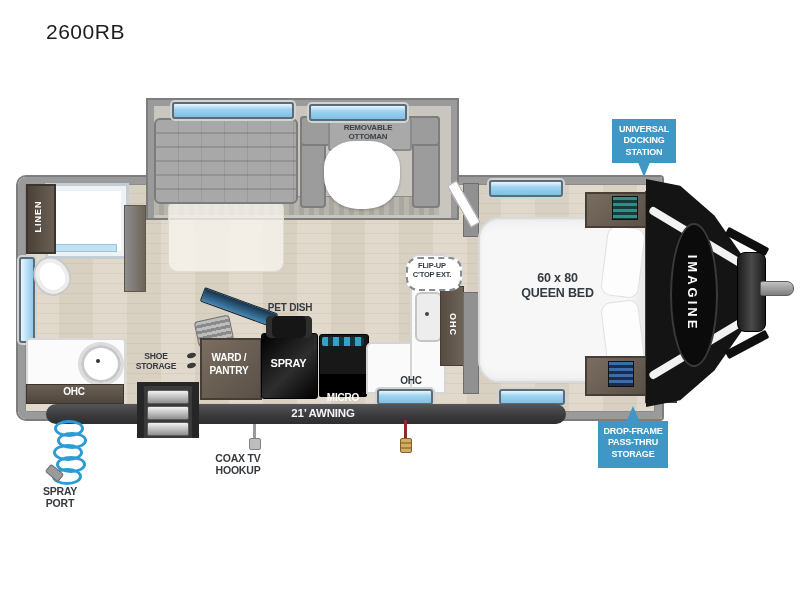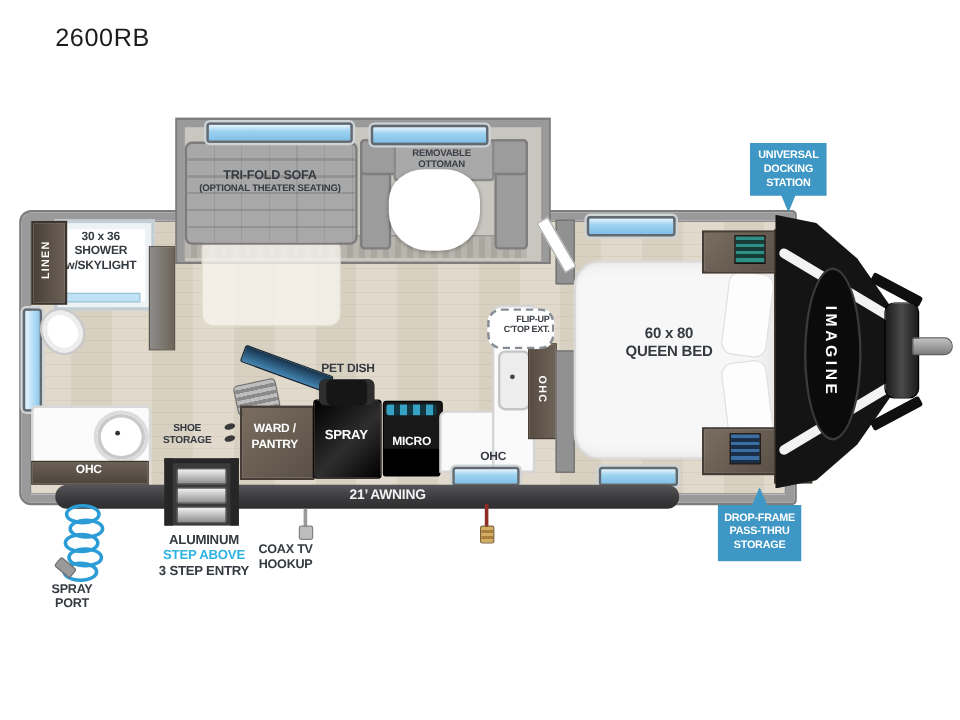--- a/index.html
+++ b/index.html
@@ -35,25 +35,20 @@
 
   <div class="abs" style="left:148px;top:100px;width:297px;height:112px;background:#c9c6c0;
               border:6px solid #9a9a9a;border-bottom:none;box-shadow:0 0 0 2px #7d7d7d;"></div>
   <div class="abs" style="left:154px;top:196px;width:285px;height:18px;background:repeating-linear-gradient(90deg,#b8b5ae 0 5px,#aaa79f 5px 10px);border-top:1px solid #8f8f8f;"></div>
 
   <div class="abs" style="left:140px;top:391px;width:56px;height:13px;background:#d8d1c4;"></div>
 
   <div class="abs" style="left:45px;top:183px;width:78px;height:70px;background:#fff;border:3px solid #c3ced4;
               box-shadow:inset 0 0 0 5px #edf3f5;"></div>
   <div class="abs" style="left:53px;top:244px;width:62px;height:6px;background:#bfe3f5;border:1px solid #9cc4d8;"></div>
-  <div class="lbl" style="left:45px;top:192px;width:78px;font-size:10px;">
-    <div>30 x 36</div>
-    <div>SHOWER</div>
-    <div>w/SKYLIGHT</div>
-  </div>
 
   <div class="abs" style="left:26px;top:184px;width:26px;height:66px;background:linear-gradient(90deg,#4a4138,#6b6055);border:2px solid #3c352d;"></div>
   <div class="vtext" style="left:-11px;top:210px;width:100px;height:13px;transform:rotate(-90deg);font-size:9px;color:#fff;letter-spacing:1px;">LINEN</div>
 
   <div class="window" style="left:19px;top:257px;width:12px;height:82px;background:linear-gradient(90deg,#e8f6ff,#8ec9ee);"></div>
 
   <div class="abs" style="left:34px;top:256px;width:32px;height:36px;background:#fff;border:2px solid #c9c9c9;
               border-radius:50% 50% 46% 46%;transform:rotate(-35deg);box-shadow:inset 0 0 0 4px #ededed;"></div>
 
   <div class="abs" style="left:26px;top:338px;width:96px;height:46px;background:#fbfbfb;border:2px solid #d8d8d8;border-radius:4px;"></div>
@@ -63,24 +58,20 @@
   <div class="abs" style="left:26px;top:384px;width:96px;height:18px;background:linear-gradient(180deg,#6b6055,#4d453c);border:1px solid #3c352d;"></div>
   <div class="wlbl abs" style="left:26px;top:386px;width:96px;font-size:10px;">OHC</div>
   <div class="abs" style="left:124px;top:205px;width:20px;height:85px;background:linear-gradient(90deg,#8d8d8d,#6e6458);border:1px solid #5e564c;"></div>
 
   <div class="abs" style="left:168px;top:198px;width:114px;height:72px;background:rgba(247,244,237,.8);
               border:1px solid #e2dccd;border-radius:10px;"></div>
 
   <div class="abs" style="left:154px;top:118px;width:140px;height:82px;border-radius:6px;border:2px solid #7c7c7c;
               background:repeating-linear-gradient(90deg,rgba(0,0,0,0) 0 22px,rgba(0,0,0,.08) 22px 23px),
                          repeating-linear-gradient(180deg,#a8a8a8 0 12px,#939393 12px 14px);"></div>
-  <div class="lbl" style="left:150px;top:140px;width:150px;">
-    <div style="font-size:10.5px;">TRI-FOLD SOFA</div>
-    <div style="font-size:8px;">(OPTIONAL THEATER SEATING)</div>
-  </div>
 
   <div class="abs" style="left:300px;top:116px;width:22px;height:88px;background:#9c9c9c;border:2px solid #7e7e7e;border-radius:4px;"></div>
   <div class="abs" style="left:412px;top:116px;width:24px;height:88px;background:#9c9c9c;border:2px solid #7e7e7e;border-radius:4px;"></div>
   <div class="abs" style="left:300px;top:116px;width:136px;height:26px;background:#9c9c9c;border:2px solid #7e7e7e;border-radius:4px;"></div>
   <div class="abs" style="left:328px;top:117px;width:80px;height:30px;background:#a9a9a9;border:2px solid #8a8a8a;border-radius:3px;"></div>
   <div class="lbl" style="left:328px;top:123px;width:80px;font-size:8px;color:#3b4046;">
     <div>REMOVABLE</div>
     <div>OTTOMAN</div>
   </div>
   <div class="abs" style="left:324px;top:141px;width:76px;height:68px;background:#fff;border-radius:30px 30px 34px 34px/26px 26px 32px 32px;
@@ -102,33 +93,33 @@
   <div class="wlbl abs" style="left:261px;top:357px;width:55px;font-size:11px;">SPRAY</div>
 
   <div class="abs" style="left:266px;top:316px;width:46px;height:22px;background:#161616;border-radius:5px;
               box-shadow:inset 6px 0 0 #2e2e2e, inset -6px 0 0 #2e2e2e;"></div>
   <div class="lbl" style="left:250px;top:302px;width:80px;font-size:10px;">PET DISH</div>
 
   <div class="abs" style="left:319px;top:334px;width:48px;height:42px;background:#181818;border:1px solid #000;border-radius:3px;"></div>
   <div class="abs" style="left:322px;top:337px;width:42px;height:9px;border-radius:2px;
               background:repeating-linear-gradient(90deg,#35a2c4 0 6px,#123540 6px 11px);"></div>
   <div class="abs" style="left:319px;top:374px;width:48px;height:23px;background:#000;border-radius:2px;"></div>
-  <div class="wlbl abs" style="left:319px;top:363px;width:48px;font-size:10px;">MICRO</div>
+  <div class="wlbl abs" style="left:319px;top:392px;width:48px;font-size:10px;">MICRO</div>
 
   <div class="abs" style="left:366px;top:342px;width:76px;height:48px;background:#fafafa;border:2px solid #d5d5d5;border-radius:6px 0 0 0;"></div>
   <div class="abs" style="left:410px;top:254px;width:32px;height:136px;background:#fafafa;border:2px solid #d5d5d5;border-radius:8px 2px 0 0;"></div>
   <div class="abs" style="left:415px;top:292px;width:23px;height:46px;background:#ededed;border:2px solid #c5c5c5;border-radius:6px;"></div>
   <div class="abs" style="left:425px;top:312px;width:4px;height:4px;background:#444;border-radius:50%;"></div>
 
   <div class="abs" style="left:440px;top:286px;width:22px;height:78px;background:linear-gradient(90deg,#564c42,#6e6357);border:1px solid #463e36;"></div>
   <div class="vtext" style="left:411px;top:318px;width:80px;height:13px;transform:rotate(90deg);font-size:9px;color:#fff;letter-spacing:1px;">OHC</div>
   <div class="lbl" style="left:388px;top:375px;width:46px;font-size:10px;">OHC</div>
 
   <div class="abs" style="left:406px;top:257px;width:52px;height:30px;background:#fff;border:2px dashed #858c93;border-radius:12px;"></div>
-  <div class="lbl" style="left:406px;top:262px;width:52px;font-size:7.5px;text-align:right;">
+  <div class="lbl" style="left:406px;top:262px;width:52px;font-size:7.5px;">
     <div>FLIP-UP</div>
     <div>C'TOP EXT.</div>
   </div>
 
   <div class="wall abs" style="left:463px;top:183px;width:14px;height:52px;"></div>
   <div class="wall abs" style="left:463px;top:292px;width:14px;height:100px;"></div>
   <div class="abs" style="left:447px;top:186px;width:9px;height:46px;background:#fff;border:1px solid #aaa;
               transform:rotate(-30deg);transform-origin:top left;"></div>
 
   <div class="lbl" style="left:126px;top:351px;width:60px;font-size:8.5px;">
@@ -181,21 +172,21 @@
   <div class="wlbl abs" style="left:268px;top:407px;width:110px;font-size:11.5px;color:#f2f2f2;">21’ AWNING</div>
 
   <div class="abs" style="left:137px;top:382px;width:62px;height:56px;background:#3a3a3a;border-left:7px solid #262626;
               border-right:7px solid #262626;border-top:4px solid #262626;padding:2px 3px;box-sizing:border-box;">
     <div class="step"></div>
     <div class="step"></div>
     <div class="step"></div>
   </div>
 
   <div class="badge" style="left:612px;top:119px;width:64px;height:58px;padding-top:5px;box-sizing:border-box;
-              clip-path:polygon(0 0,100% 0,100% 76%,59% 76%,50% 100%,41% 76%,0 76%);margin-left:13px;">
+              clip-path:polygon(0 0,100% 0,100% 76%,59% 76%,50% 100%,41% 76%,0 76%);">
     <div>UNIVERSAL</div>
     <div>DOCKING</div>
     <div>STATION</div>
   </div>
   <div class="badge" style="left:598px;top:406px;width:70px;height:62px;padding-top:20px;box-sizing:border-box;
               clip-path:polygon(0 24%,41% 24%,50% 0,59% 24%,100% 24%,100% 100%,0 100%);">
     <div>DROP-FRAME</div>
     <div>PASS-THRU</div>
     <div>STORAGE</div>
   </div>
@@ -207,25 +198,20 @@
     <div class="ring" style="margin-left:4px;"></div>
     <div class="ring" style="margin-left:0;"></div>
   </div>
   <div class="abs" style="left:46px;top:468px;width:15px;height:8px;background:#9a9a9a;border:1px solid #6e6e6e;
               transform:rotate(40deg);border-radius:2px;"></div>
   <div class="lbl" style="left:30px;top:485px;width:60px;font-size:10.5px;">
     <div>SPRAY</div>
     <div>PORT</div>
   </div>
 
-  <div class="lbl" style="left:118px;top:444px;width:104px;font-size:11px;">
-    <div>ALUMINUM</div>
-    <div style="color:#2fb3e0;">STEP ABOVE</div>
-    <div>3 STEP ENTRY</div>
-  </div>
 
   <div class="abs" style="left:253px;top:424px;width:3px;height:16px;background:#9a9a9a;"></div>
   <div class="abs" style="left:249px;top:438px;width:10px;height:10px;background:#bdbdbd;border:1px solid #828282;border-radius:2px;"></div>
   <div class="lbl" style="left:196px;top:452px;width:84px;font-size:10.5px;">
     <div>COAX TV</div>
     <div>HOOKUP</div>
   </div>
 
   <div class="abs" style="left:404px;top:420px;width:3px;height:20px;background:#8e2b26;"></div>
   <div class="abs" style="left:400px;top:438px;width:10px;height:13px;background:repeating-linear-gradient(180deg,#d3ae62 0 3px,#a87f3c 3px 5px);

